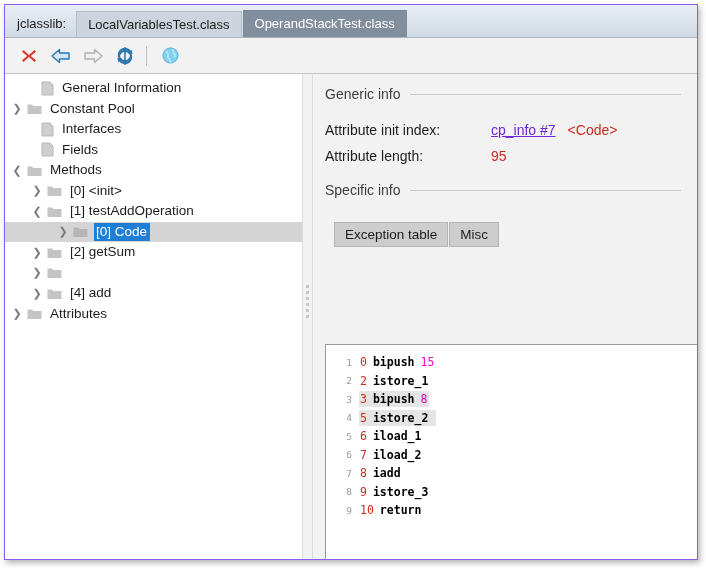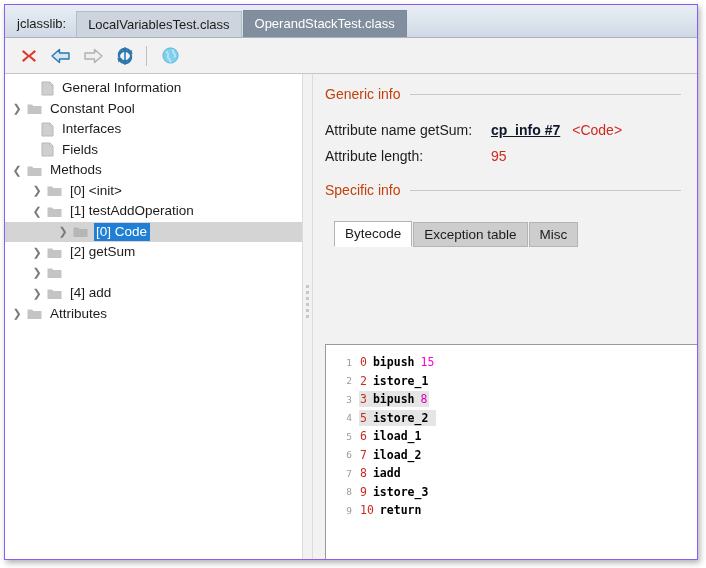--- a/index.html
+++ b/index.html
@@ -163,42 +163,41 @@
   .tnode.selected .tlabel {
     background: #1f7fd4;
     color: #ffffff;
   }
 
   
   .section-head {
     display: flex;
     align-items: center;
     font-size: 14px;
-    color: #c2410c;
+    color: #404040;
     padding: 0 16px 0 12px;
   }
   .section-head .rule {
     flex: 1 1 auto;
     height: 1px;
     background: #c9c9c9;
     margin-left: 10px;
   }
   .kv-row {
     display: flex;
     align-items: baseline;
     font-size: 14px;
     padding-left: 12px;
     height: 26px;
   }
   .kv-key { color: #1c1c1c; width: 166px; flex: 0 0 166px; }
   .kv-link {
-    color: #0f172a;
+    color: #6d28d9;
     text-decoration: underline;
     margin-right: 12px;
-    font-weight: bold;
   }
   .kv-red { color: #cc2a20; }
 
   
   .inner-tabs {
     display: flex;
     align-items: flex-end;
     padding-left: 21px;
     height: 27px;
     box-sizing: border-box;
@@ -454,39 +453,36 @@
     </div>
 
     <div class="detail-pane">
 
       <div class="section-head" style="margin-top:12px;">
         <span>Generic info</span>
         <span class="rule"></span>
       </div>
 
       <div class="kv-row" style="margin-top:20px;">
-        <span class="kv-key">Attribute name getSum:</span>
+        <span class="kv-key">Attribute init index:</span>
         <a class="kv-link" href="#">cp_info #7</a>
         <span class="kv-red">&lt;Code&gt;</span>
       </div>
 
       <div class="kv-row">
         <span class="kv-key">Attribute length:</span>
         <span class="kv-red">95</span>
       </div>
 
       <div class="section-head" style="margin-top:8px;">
         <span>Specific info</span>
         <span class="rule"></span>
       </div>
 
       <div class="inner-tabs" style="margin-top:22px;">
-        <div class="itab active">
-          <span>Bytecode</span>
-        </div>
         <div class="itab inactive">
           <span>Exception table</span>
         </div>
         <div class="itab inactive">
           <span>Misc</span>
         </div>
       </div>
 
       <div class="code-panel">
         <div class="code-list">

